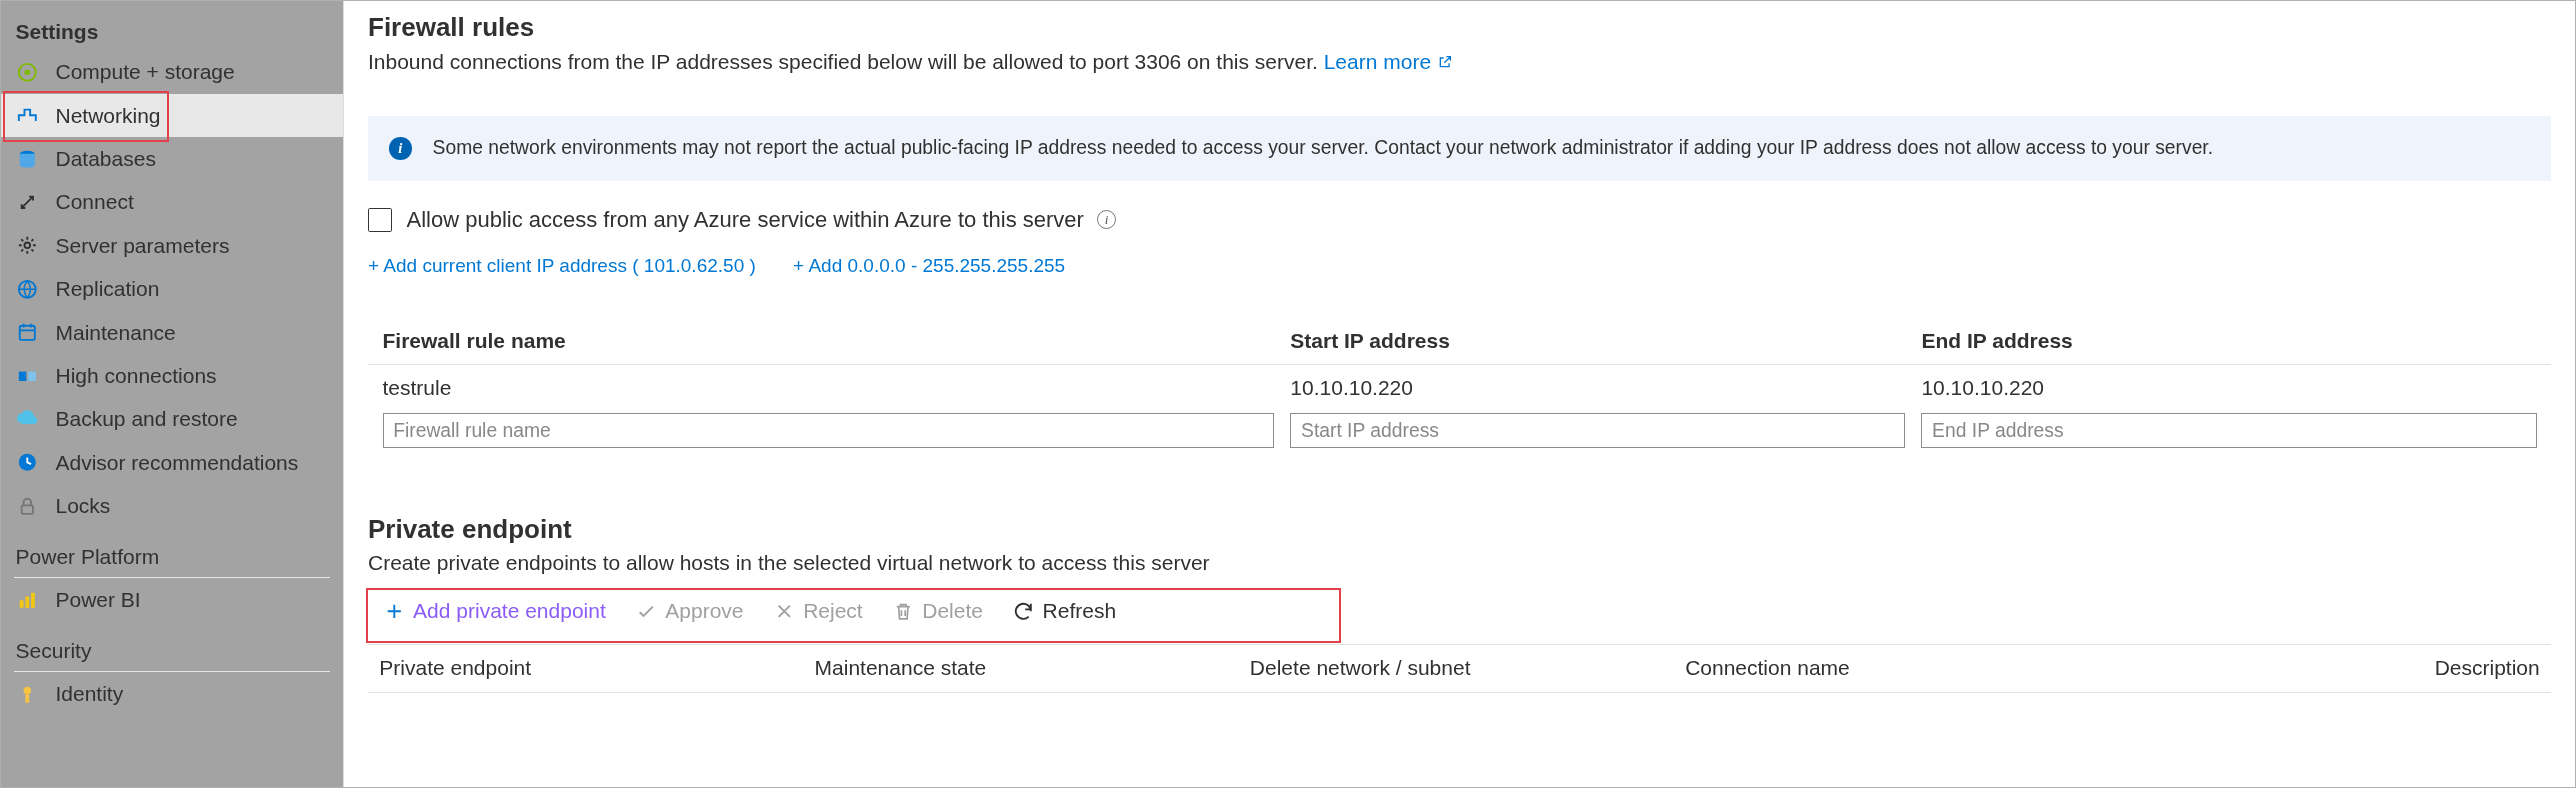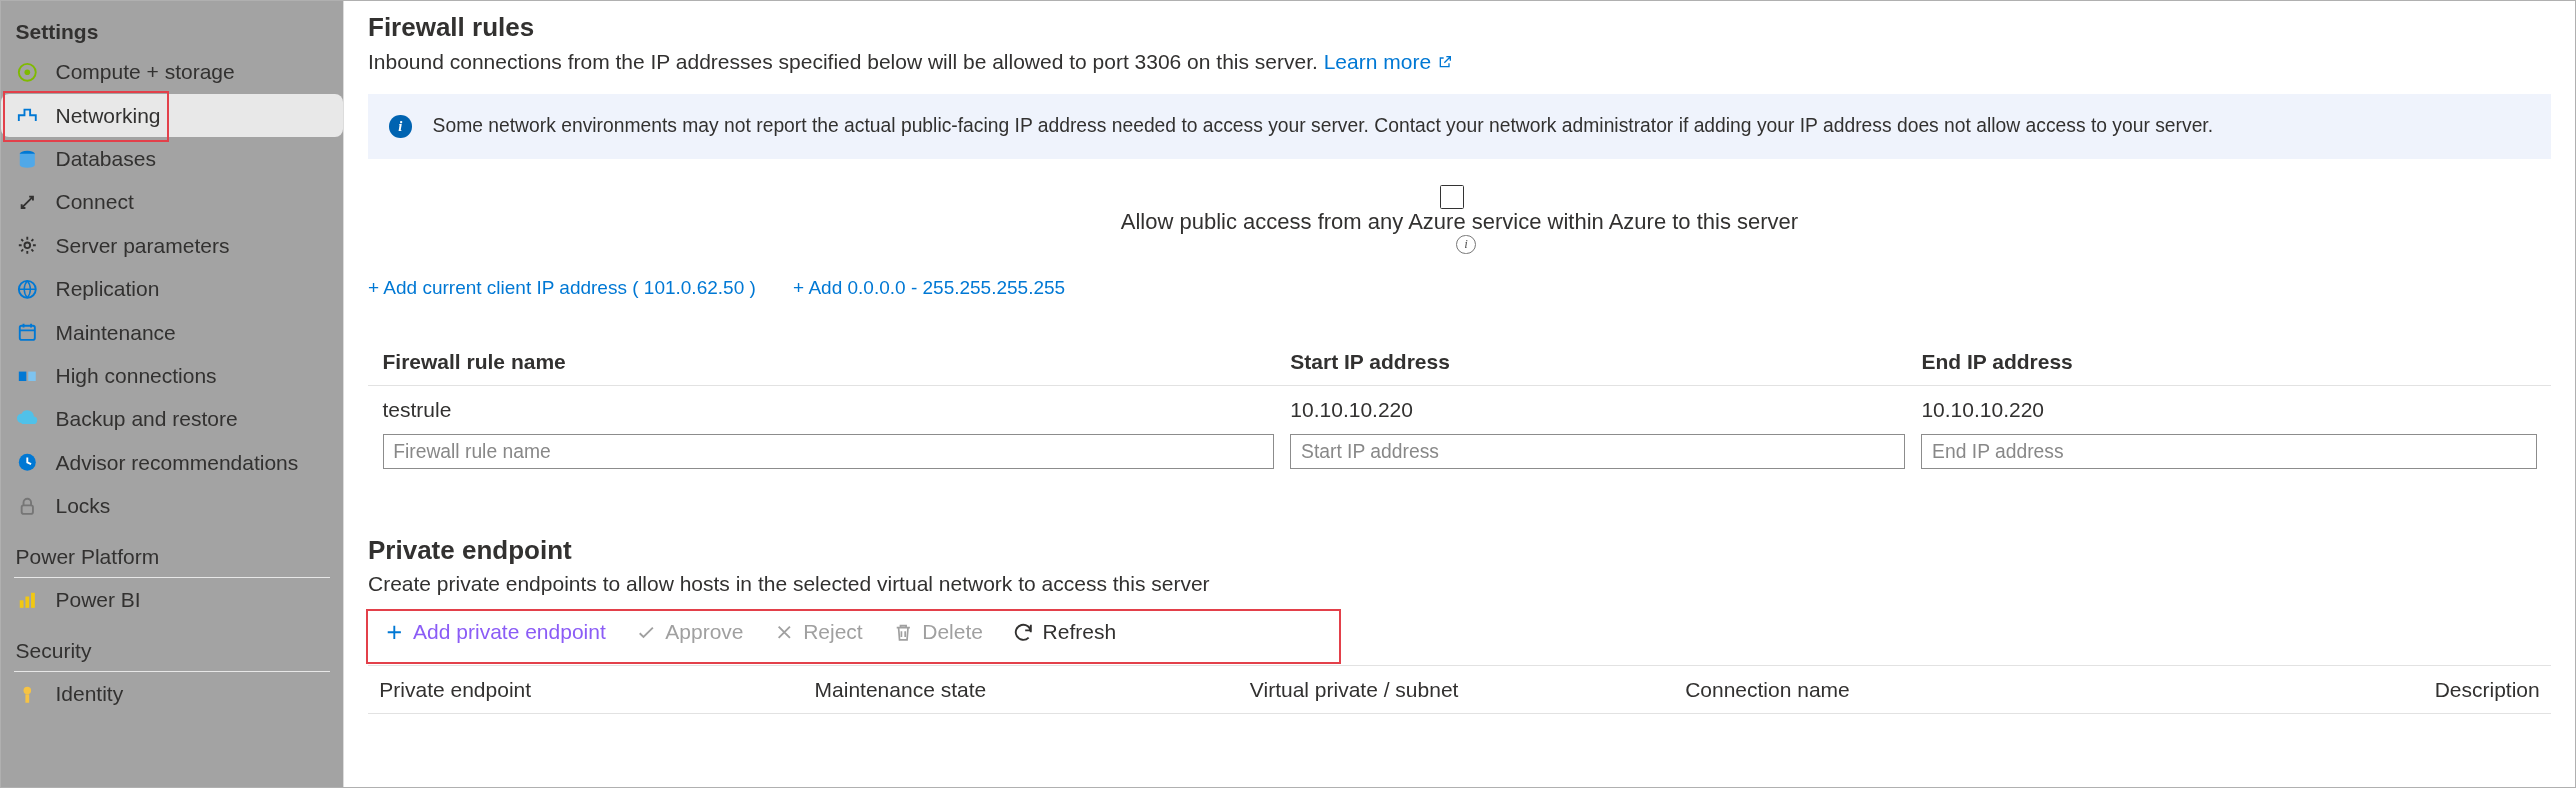--- a/index.html
+++ b/index.html
@@ -5,35 +5,35 @@
   * { box-sizing: border-box; margin: 0; padding: 0; }
   body { font-family: "Segoe UI", -apple-system, sans-serif; font-size: 10.5px; color: #323130; background: #fff; border: 0.8px solid #b0b0b0; width: 2576px; height: 788px; overflow: hidden; display: flex; transform-origin: 0 0; }
   
   
 
   
   .sidebar { width: 343px; height: 100%; border-right: 0.8px solid #dcdcdc; padding-top: 3.2px; overflow: hidden; background: #a3a3a3; }
   .side-section-head { font-weight: 600; font-size: 21px; padding: 16px 14.5px 6.4px 14.5px; }
   .side-section-head.sub { font-weight: 400; font-size: 21px; color: #323130; border-bottom: 0.8px solid #e7e7e7; margin: 0 13px; padding: 17.7px 1.6px 8px 1.6px; }
   .side-item { display: flex; align-items: center; padding: 9.7px 14.5px; font-size: 21px; color: #323130; cursor: pointer; position: relative; }
-  .side-item.selected { background: #e8e8e8; border-radius: 8px; }
+  .side-item.selected { background: #e8e8e8; }
   .side-item .icon { width: 24px; height: 24px; margin-right: 16px; display: flex; align-items: center; justify-content: center; flex-shrink: 0; }
   .highlight-box { position: absolute; border: 2.4px solid #e3404a; pointer-events: none; }
   .hb-nav { top: -3.2px; left: 1.6px; width: 166px; height: 51px; }
 
   .icon svg { width: 22.6px; height: 22.6px; }
 
   
   .main { flex: 1; padding: 11.3px 24px; overflow: hidden; }
   h2.section { font-size: 26px; font-weight: 600; margin-bottom: 6.4px; }
-  .desc { font-size: 21px; color: #323130; margin-bottom: 19px; }
+  .desc { font-size: 21px; color: #323130; margin-bottom: 41px; }
   .desc a { color: #0078d4; text-decoration: none; }
   .info-bar { background: #eff3fc; padding: 21px 21px; display: flex; align-items: center; font-size: 19.3px; color: #323130; margin-bottom: 26px; }
   .info-bar .ii { width: 22.6px; height: 22.6px; background: #0063b1; color: #fff; border-radius: 50%; display: flex; align-items: center; justify-content: center; font-style: italic; font-family: Georgia, serif; font-weight: 700; margin-right: 21px; flex-shrink: 0; font-size: 14.5px; }
-  .chk-row { display: flex; align-items: center; font-size: 22px; margin-bottom: 22.6px; flex-direction: column; }
+  .chk-row { display: flex; align-items: center; font-size: 22px; margin-bottom: 22.6px; }
   .chk { width: 24px; height: 24px; border: 0.8px solid #333; border-radius: 1.6px; margin-right: 14.5px; background: #fff; }
   .info-icon-sm { width: 19.3px; height: 19.3px; border: 0.8px solid #777; border-radius: 50%; margin-left: 13px; display: flex; align-items: center; justify-content: center; font-size: 13px; font-style: italic; font-family: Georgia, serif; color: #555; }
   .quick-links { font-size: 19px; margin-bottom: 40px; }
   .quick-links a { color: #0078d4; text-decoration: none; margin-right: 32px; }
 
   
   .fw-table { width: 100%; }
   .fw-head, .fw-row { display: grid; grid-template-columns: 1.45fr 1fr 1fr; gap: 16px; padding: 11.3px 14.5px; font-size: 21px; }
   .fw-head { font-weight: 600; border-bottom: 0.8px solid #e2e2e2; }
   .fw-input { width: 100%; height: 35px; border: 0.8px solid #8c8c8c; padding: 0 9.7px; font-size: 19.3px; font-family: inherit; color: #323130; }
@@ -286,20 +286,20 @@
               <path d="M20 12a8 8 0 10-2.3 5.6M20 4v6h-6" fill="none" stroke="#323130" stroke-width="2"></path>
             </svg>
           </span>
         <span>Refresh</span>
       </div>
     </div>
 
     <div class="pe-head">
       <div>Private endpoint</div>
       <div>Maintenance state</div>
-      <div>Virtual private / subnet</div>
+      <div>Delete network / subnet</div>
       <div>Connection name</div>
       <div style="text-align:right;">Description</div>
     </div>
   </div>
 
 </main>
 
 
 </body></html>

